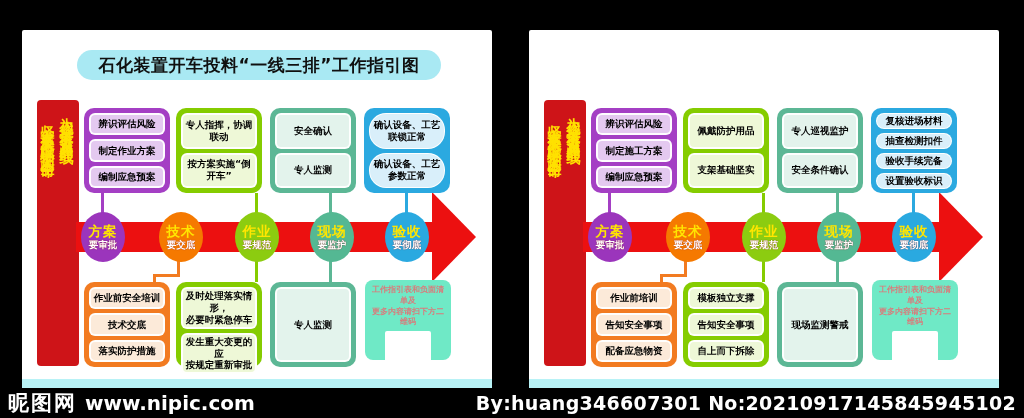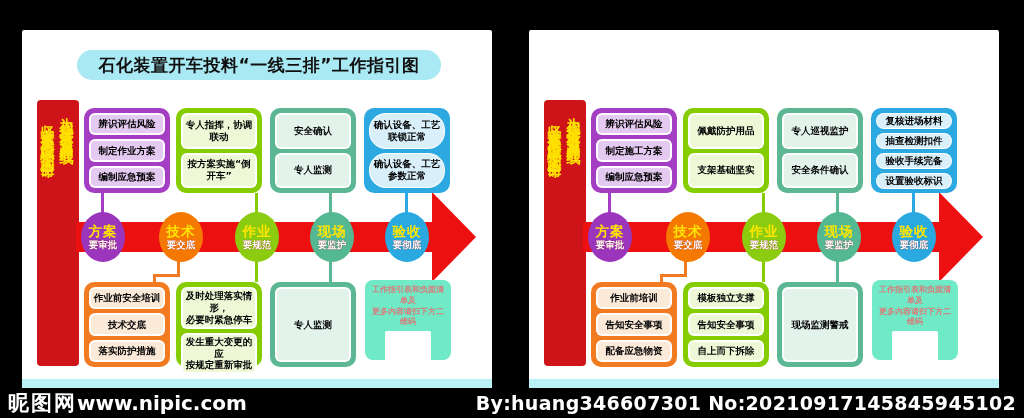--- a/index.html
+++ b/index.html
@@ -51,21 +51,21 @@
 
   
   .qr-card{position:absolute;left:343px;top:250px;width:86px;height:80px;background:#6fe9c6;border-radius:8px;
     box-sizing:border-box;padding:5px 4px 0;z-index:3;}
   .qr-note{color:#d97b7b;font-size:8px;font-weight:bold;line-height:1.35;text-align:center;white-space:pre-line;}
   .qr-square{width:46px;height:44px;background:#fff;margin:3px auto 0;border-radius:2px;}
 
   
   .footer{position:absolute;left:0;top:388px;width:1024px;height:30px;background:#000;display:flex;
     align-items:center;justify-content:space-between;padding:0 8px;box-sizing:border-box;}
-  .footer .left{display:flex;align-items:center;}
+  .footer .left{display:flex;align-items:center;gap:8px;}
   .site-logo{color:#fff;font-weight:900;font-size:21px;letter-spacing:2px;}
   .site-url{color:#fff;font-weight:bold;font-size:20px;}
   .credit{color:#fff;font-weight:bold;font-size:19px;letter-spacing:.3px;}
 </style>
 </head>
 <body>
 
 <div class="stage-wrap">
 
   <div class="panel p0">

